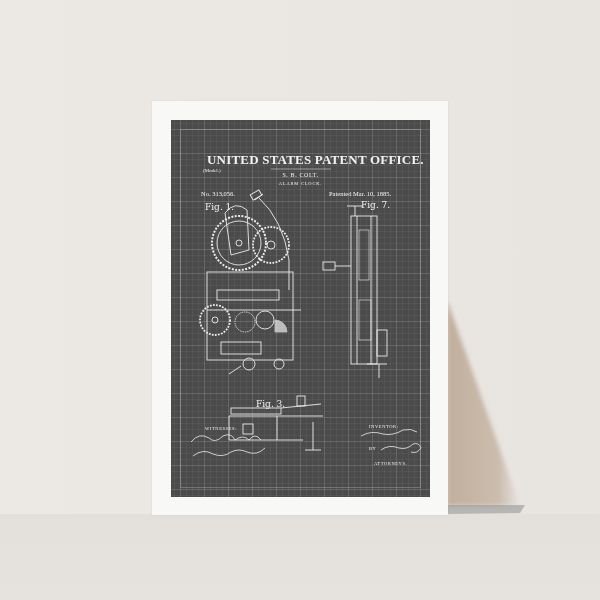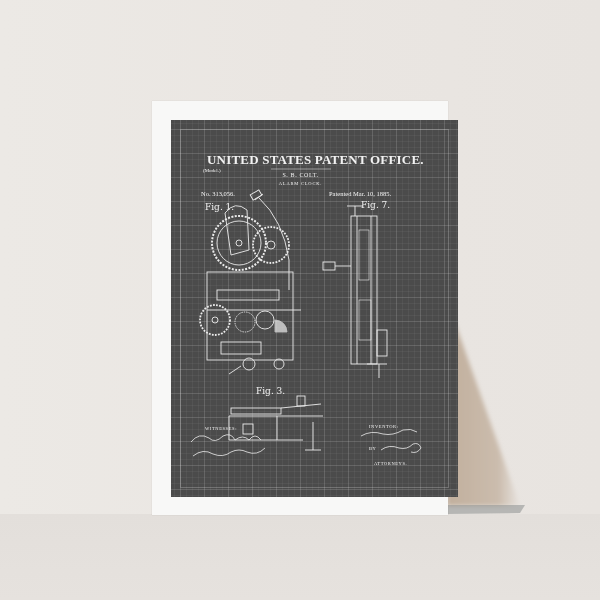--- a/index.html
+++ b/index.html
@@ -13,21 +13,21 @@
   .paper{position:absolute;left:152px;top:101px;width:296px;height:414px;
          background:#f8f8f7;box-shadow:0 0 1px rgba(0,0,0,.15);}
   .panel{position:absolute;left:19px;top:19px;width:259px;height:377px;
          background-color:#4b4b4b;
          background-image:
            linear-gradient(rgba(255,255,255,.10) 1px,transparent 1px),
            linear-gradient(90deg,rgba(255,255,255,.10) 1px,transparent 1px),
            linear-gradient(rgba(255,255,255,.045) 1px,transparent 1px),
            linear-gradient(90deg,rgba(255,255,255,.045) 1px,transparent 1px);
          background-size:24px 24px,24px 24px,6px 6px,6px 6px;
-         background-position:9px 9px,9px 9px,9px 9px,9px 9px;padding-left:28px;}
+         background-position:9px 9px,9px 9px,9px 9px,9px 9px;}
   .inner{position:absolute;left:9px;top:9px;right:9px;bottom:9px;
          border:1px solid rgba(255,255,255,.22);}
   .t{position:absolute;color:#f2f2f2;white-space:nowrap;}
   .title{left:36px;top:32px;font-size:13px;font-weight:bold;letter-spacing:.2px;}
   .model{left:32px;top:48px;font-size:5px;}
   .inv{left:0;width:259px;text-align:center;top:52px;font-size:6px;letter-spacing:.6px;}
   .sub{left:0;width:259px;text-align:center;top:61px;font-size:4.5px;letter-spacing:.8px;}
   .no{left:30px;top:70px;font-size:6.5px;}
   .pat{left:158px;top:70px;font-size:6.5px;}
   .fig{font-size:9px;font-family:"DejaVu Serif",serif;}
@@ -61,21 +61,21 @@
 
     <div class="t title">UNITED STATES PATENT OFFICE.</div>
     <div class="t model">(Model.)</div>
     <div class="t inv">S. B. COLT.</div>
     <div class="t sub">ALARM CLOCK.</div>
     <div class="t no">No. 313,056.</div>
     <div class="t pat">Patented Mar. 10, 1885.</div>
 
     <div class="t fig" style="left:34px;top:82px;">Fig. 1.</div>
     <div class="t fig" style="left:190px;top:80px;">Fig. 7.</div>
-    <div class="t fig" style="left:85px;top:266px;text-align:center;">Fig. 3.</div>
+    <div class="t fig" style="left:85px;top:279px;text-align:center;">Fig. 3.</div>
 
     <div class="t lbl" style="left:34px;top:306px;">WITNESSES:</div>
     <div class="t lbl" style="left:198px;top:304px;">INVENTOR:</div>
     <div class="t lbl" style="left:198px;top:326px;">BY</div>
     <div class="t lbl" style="left:203px;top:341px;">ATTORNEYS.</div>
 
     <svg class="draw" width="259" height="377" fill="none" stroke="#ececec" stroke-width="0.9">
 
       <line x1="100" y1="49" x2="160" y2="49" stroke-width="0.5"></line>
 

